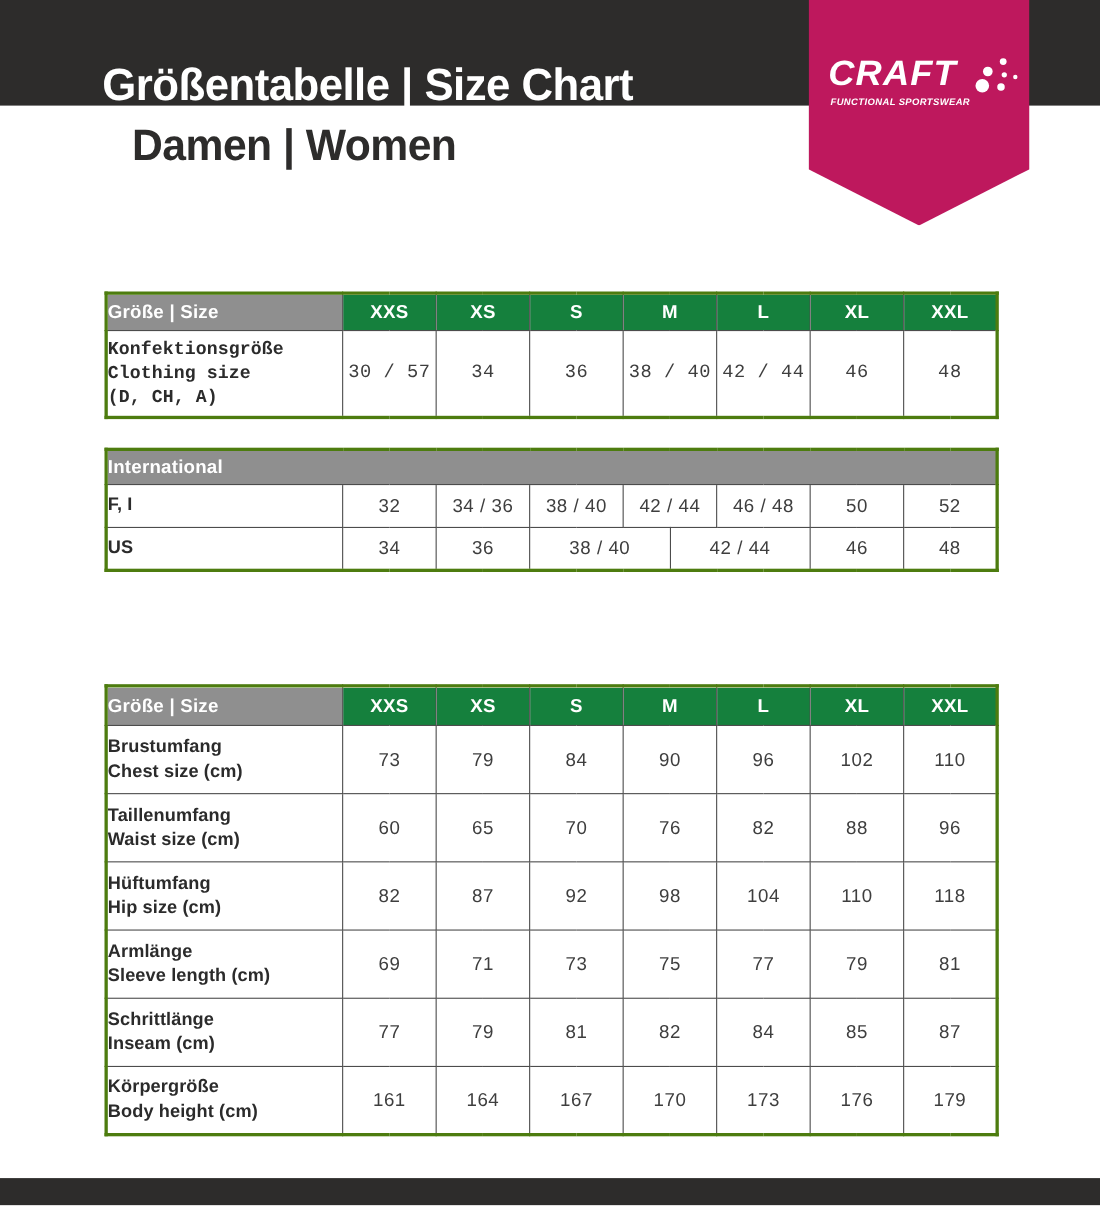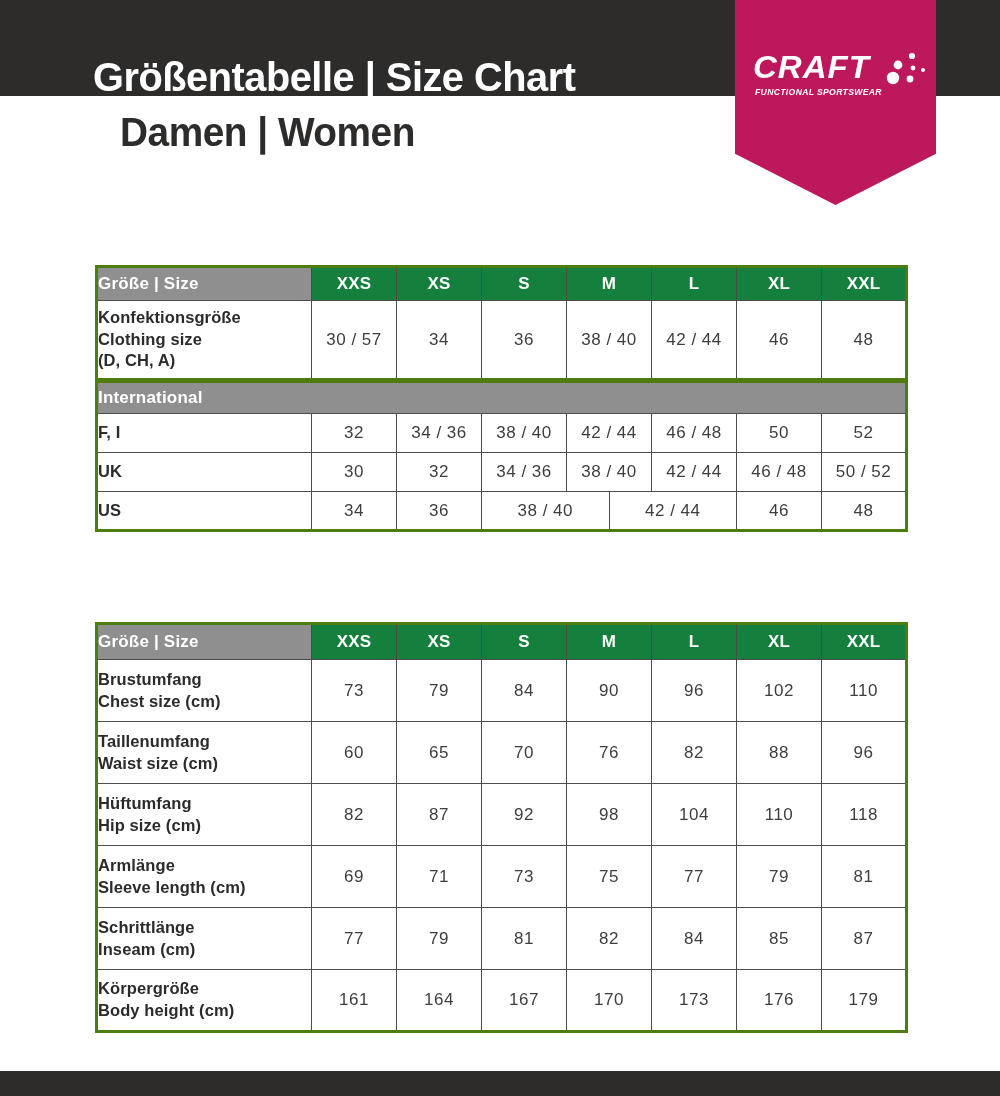--- a/index.html
+++ b/index.html
@@ -40,26 +40,26 @@
   .craft-dots { position:absolute; left:151px; top:46px; }
 
   
   table.sz {
     position:absolute; left:95px; width:810px;
     border-collapse:collapse; table-layout:fixed;
     border:3px solid #4d7c0f;
   }
   table.sz td, table.sz th { border:1.5px solid #4c4c4c; padding:0; overflow:hidden; }
   .t-clothing { top:265px; }
-  .t-intl     { top:380px; }
+  .t-intl     { top:407px; }
   .t-meas     { top:622px; }
 
   tr.hdr    { height:34px; }
   .t-meas tr.hdr { height:36px; }
-  tr.row-tall { height:79px; }
+  tr.row-tall { height:79px;font-family:Liberation Mono, monospace; }
   tr.row-band { height:32px; }
   tr.row-std  { height:39px; }
   tr.row-meas { height:62px; }
 
   th.corner, td.band {
     background:#8f8f8f; color:#ffffff; text-align:left; padding-left:12px;
     font-size:17px; font-weight:bold; letter-spacing:0.2px;
   }
   th.size {
     background:#15803d; color:#ffffff; text-align:center;
@@ -142,30 +142,20 @@
       <td class="label">F, I</td>
       <td class="val" colspan="2">32</td>
       <td class="val" colspan="2">34 / 36</td>
       <td class="val" colspan="2">38 / 40</td>
       <td class="val" colspan="2">42 / 44</td>
       <td class="val" colspan="2">46 / 48</td>
       <td class="val" colspan="2">50</td>
       <td class="val" colspan="2">52</td>
     </tr>
     <tr class="row-std">
-      <td class="label">UK</td>
-      <td class="val" colspan="2">30</td>
-      <td class="val" colspan="2">32</td>
-      <td class="val" colspan="2">34 / 36</td>
-      <td class="val" colspan="2">38 / 40</td>
-      <td class="val" colspan="2">42 / 44</td>
-      <td class="val" colspan="2">46 / 48</td>
-      <td class="val" colspan="2">50 / 52</td>
-    </tr>
-    <tr class="row-std">
       <td class="label">US</td>
       <td class="val" colspan="2">34</td>
       <td class="val" colspan="2">36</td>
       <td class="val" colspan="3">38 / 40</td>
       <td class="val" colspan="3">42 / 44</td>
       <td class="val" colspan="2">46</td>
       <td class="val" colspan="2">48</td>
     </tr>
   </tbody>
     </table>

